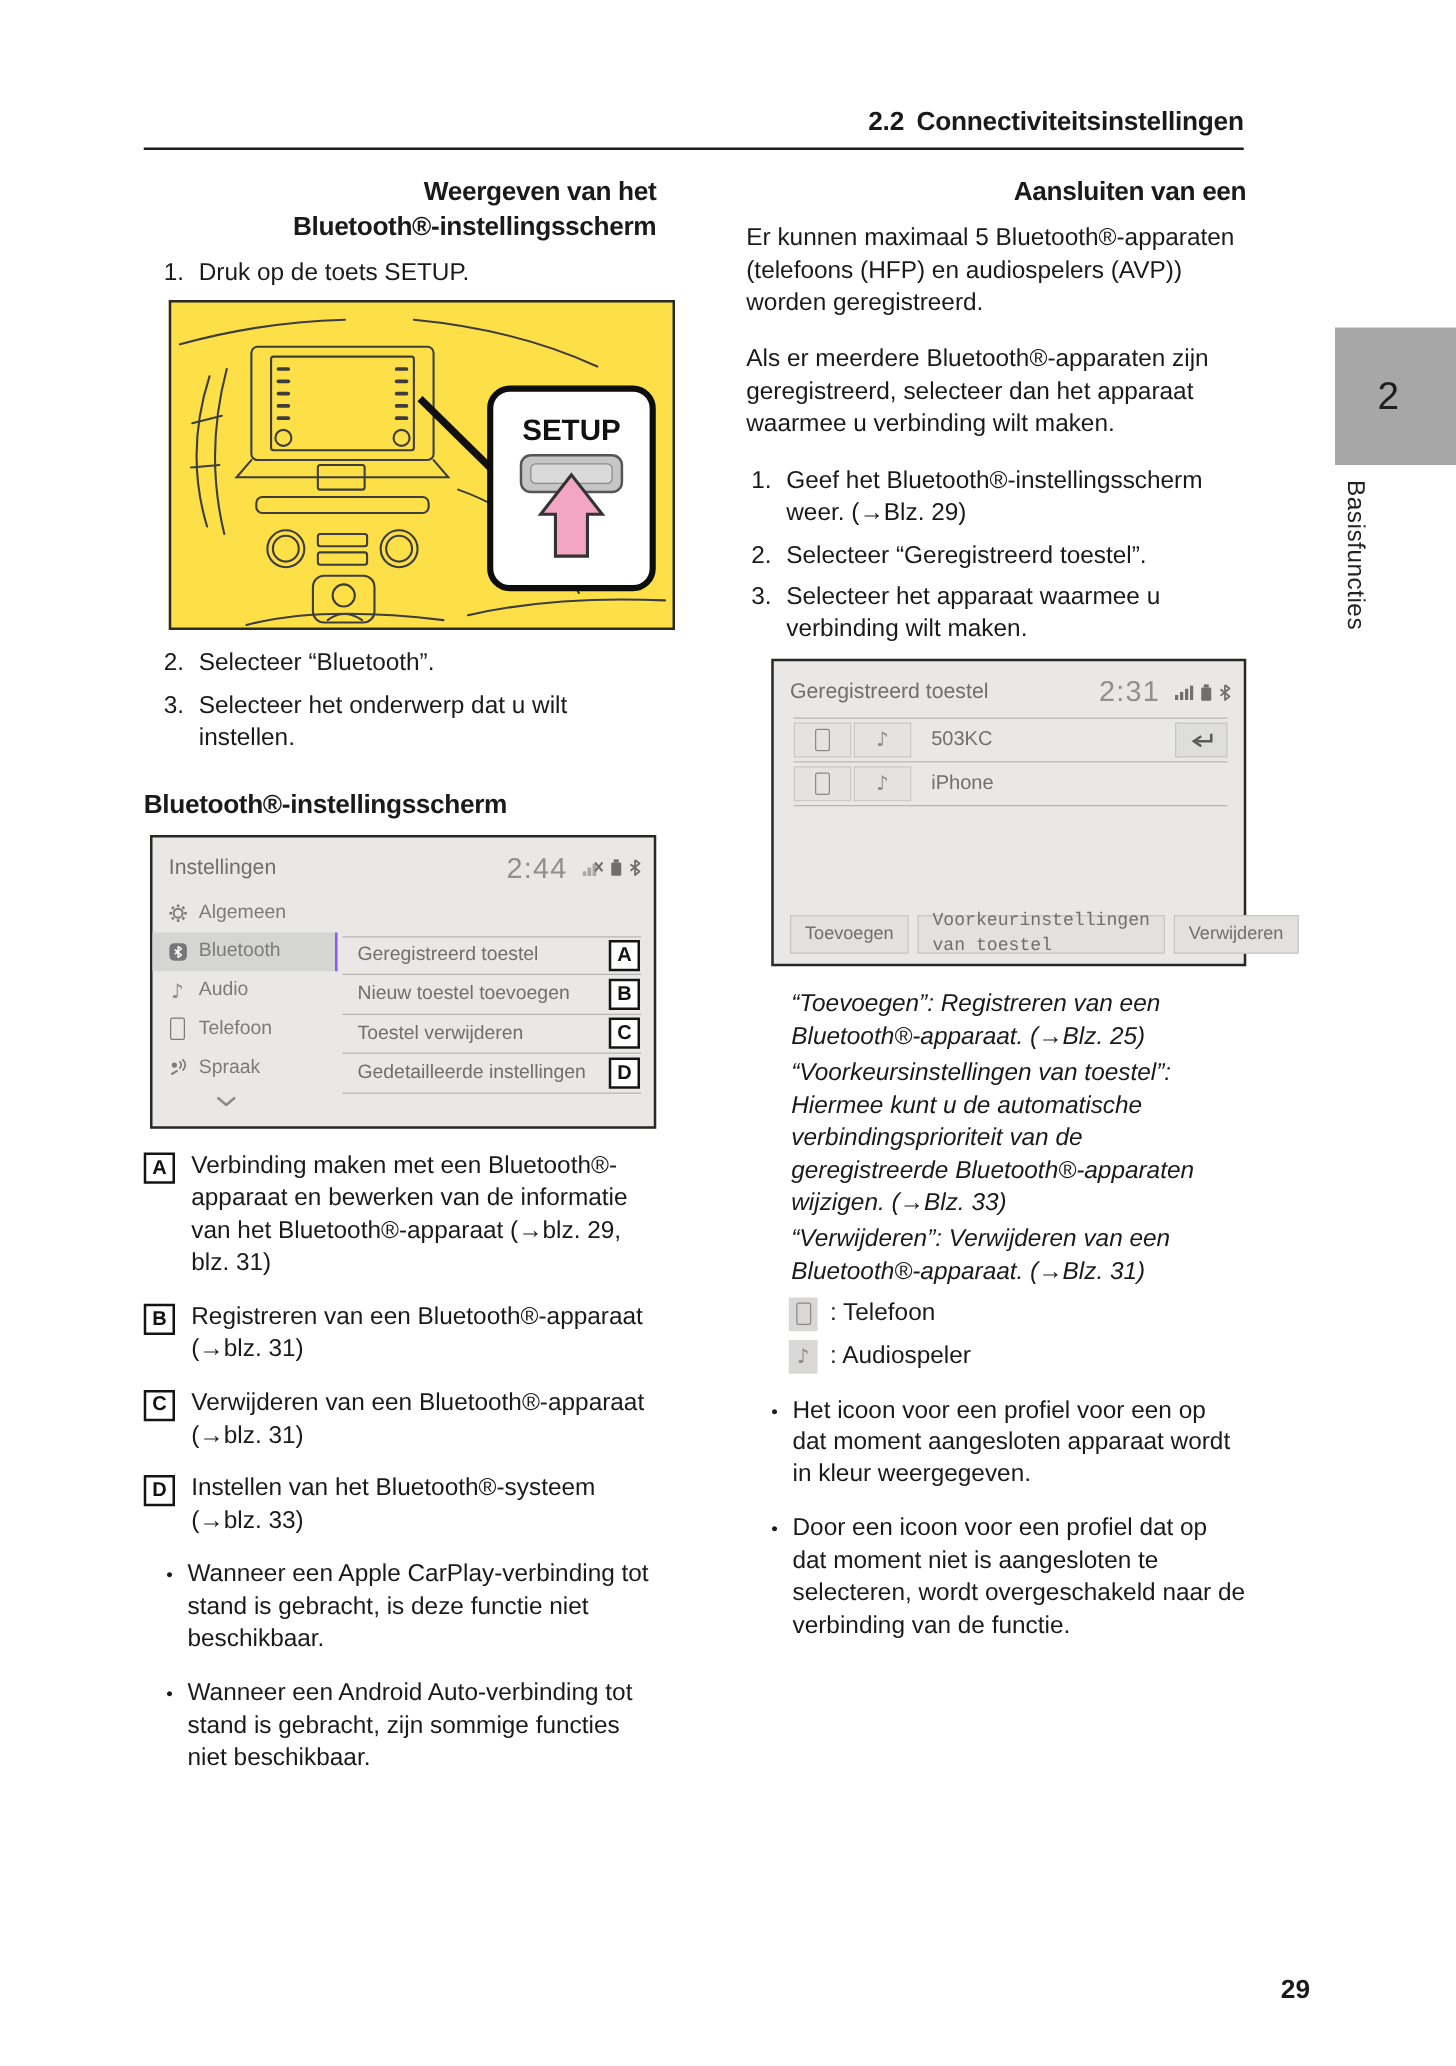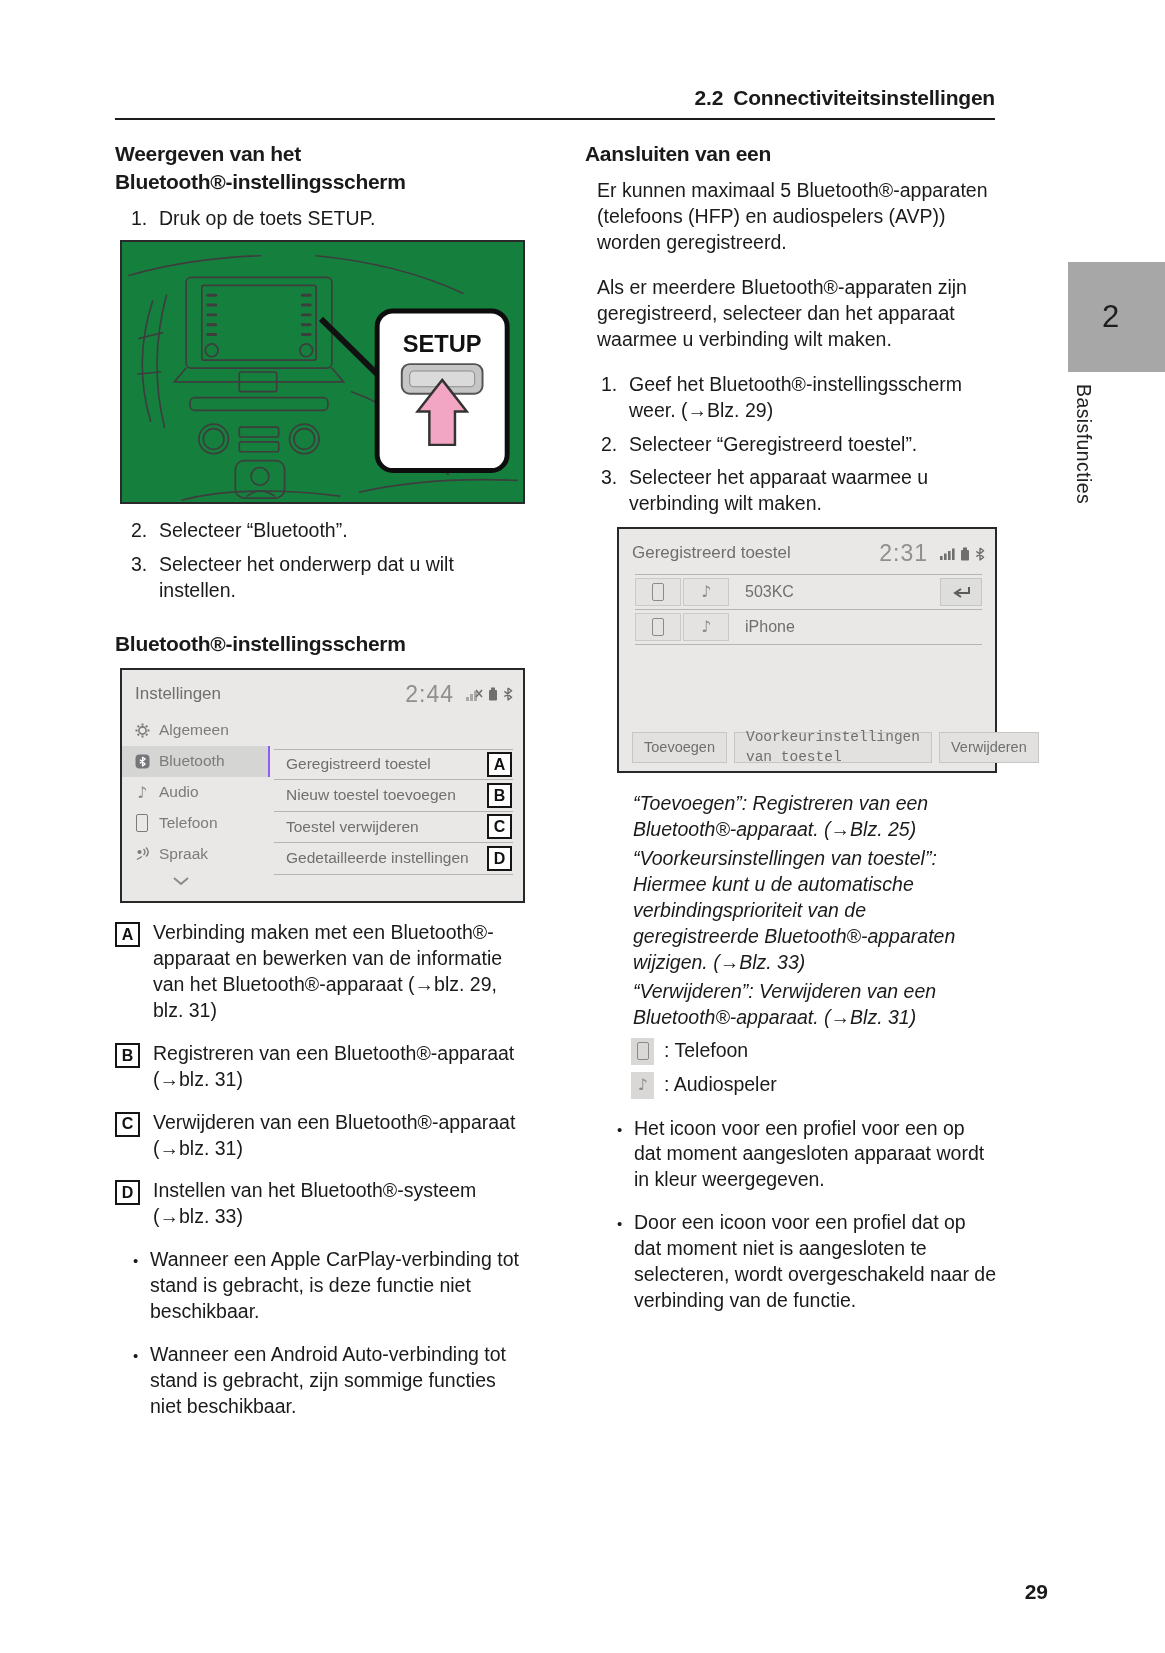--- a/index.html
+++ b/index.html
@@ -22,30 +22,30 @@
   }
   .chapter-label {
     position:absolute; left:1072px; top:384px; writing-mode:vertical-rl;
     font-size:19.5px; color:#222; letter-spacing:0.4px;
   }
   .page-num { position:absolute; top:1580px; right:117px; font-weight:bold; font-size:21px; }
   
   .col-left  { position:absolute; left:115px; top:140px; width:410px; }
   .col-right { position:absolute; left:585px; top:140px; width:412px; }
   .sec-heading { font-size:21px; font-weight:bold; letter-spacing:-0.3px; line-height:1.34; margin:0 0 10px 0; }
-  .sec-heading span { display:block; }
+  .sec-heading span { display:block;text-align:right; }
   .sec-heading.single { margin-top:26px; }
   .body-txt { font-size:19.5px; line-height:1.33; }
   .step { display:flex; margin:2px 0 8px 16px; }
   .step .num { flex:none; width:28px; }
   .para { margin:0 0 19px 12px; }
   
   .figure {
-    margin:8px 0 14px 5px; width:405px; height:264px; box-sizing:border-box;
-    border:2px solid #2a2a2a; background:#15803d;
+    margin:8px 0 14px 20px; width:405px; height:264px; box-sizing:border-box;
+    border:2px solid #2a2a2a; background:#fde047;
   }
   
   .screen { box-sizing:border-box; border:2px solid #282828; background:#e9e8e6; position:relative; }
   .scr-header { display:flex; align-items:center; padding:9px 10px 3px 13px; }
   .scr-title { flex:1; font-size:17px; color:#6f6f6d; }
   .scr-time  { font-size:23px; color:#8f8f8d; margin-right:12px; letter-spacing:1px; }
   .scr-icons { display:flex; align-items:center; gap:5px; }
   
   .screen.s1 { width:405px; height:235px; margin-left:5px; }
   .s1-body { display:flex; }

